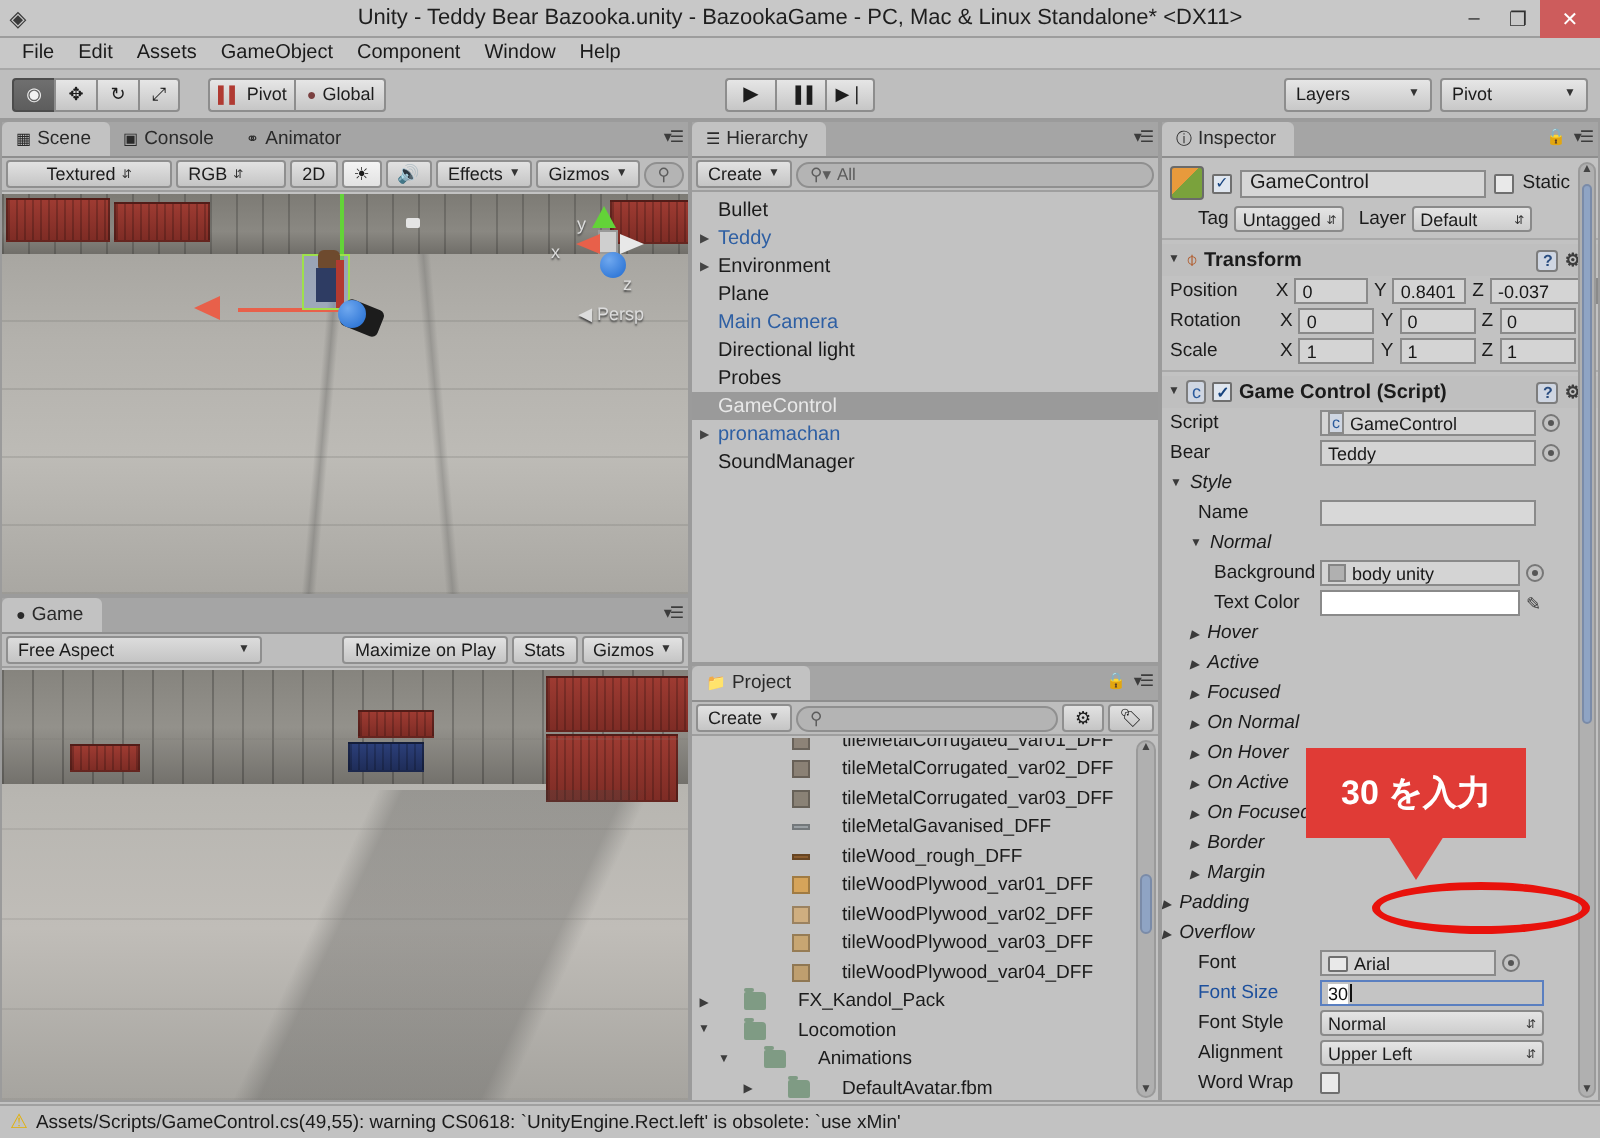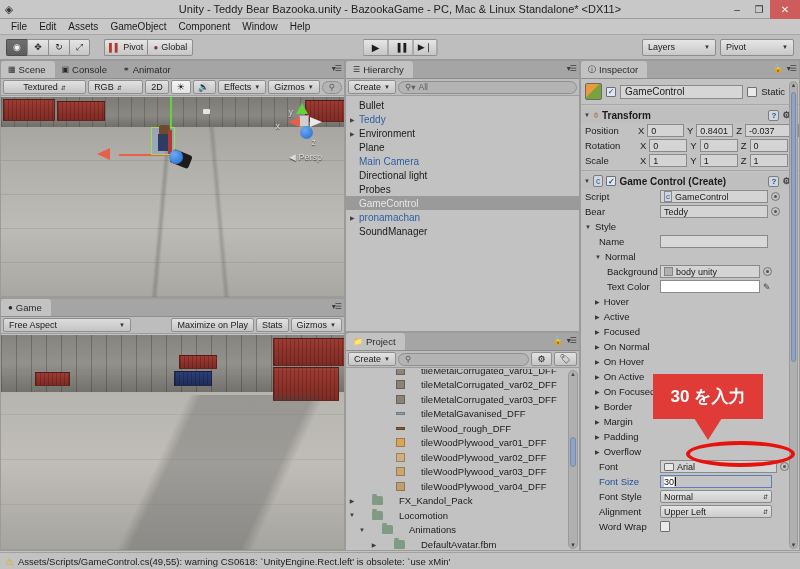--- a/index.html
+++ b/index.html
@@ -160,21 +160,21 @@
   .popup { height:13px; background:linear-gradient(#e4e4e4,#cdcdcd); border:1px solid #8a8a8a;
            border-radius:2px; display:flex; align-items:center; justify-content:space-between;
            padding:0 3px; font-size:9px; }
   .sep { height:1px; background:#a9a9a9; margin:2px 0; }
   .comp-head { display:flex; align-items:center; gap:3px; height:16px; padding-left:3px;
                font-size:10px; font-weight:bold; background:#bfbfbf; }
   .tri-d { font-size:6px; color:#3a3a3a; }
   .gear { font-size:9px; color:#3c3c3c; }
   .helpb { width:11px;height:11px;border:1px solid #7d7d7d;background:#cfd6e2;border-radius:2px;
            font-size:8px; display:flex;align-items:center;justify-content:center;color:#2a4d80;}
-  .foldrow { display:flex; align-items:center; height:15px; font-size:9.5px; gap:4px; }
+  .foldrow { display:flex; align-items:center; height:15px; font-size:9.5px; gap:4px;font-style:italic; }
   .pickerdot { width:9px;height:9px;border:1px solid #777;border-radius:50%;flex:0 0 9px;
                display:flex;align-items:center;justify-content:center;}
   .pickerdot:after{content:"";width:3px;height:3px;background:#555;border-radius:50%;}
   .bluelbl { color:#1c4f9c; }
 
   
   .callout { position:absolute; background:#e03b36; color:#fff; font-weight:bold;
              display:flex; align-items:center; justify-content:center; }
   .callout-tail { position:absolute; width:0;height:0;
                   border-left:14px solid transparent; border-right:14px solid transparent;
@@ -541,20 +541,32 @@
         <div class="cube"></div>
         <div class="chk on">✓</div>
         <div class="namefield">
           <span>GameControl</span>
         </div>
         <div class="chk"></div>
         <span style="font-size:9.5px">Static</span>
         <span class="caret">▼</span>
       </div>
 
+      <div class="irow" style="padding-left:18px">
+        <span class="lbl">Tag</span>
+        <div class="popup" style="width:55px">
+          <span>Untagged</span>
+          <span class="caret">⇵</span>
+        </div>
+        <span class="lbl" style="margin-left:4px">Layer</span>
+        <div class="popup" style="width:60px">
+          <span>Default</span>
+          <span class="caret">⇵</span>
+        </div>
+      </div>
 
       <div class="sep"></div>
 
       <div class="comp-head">
         <span class="tri-d">▼</span>
         <span style="color:#b05a2a;font-weight:normal;font-size:10px">⌽</span>
         <span>Transform</span>
         <span style="flex:1"></span>
         <div class="helpb">?</div>
         <span class="gear" style="margin-right:4px">⚙▾</span>
@@ -605,21 +617,21 @@
             <span>1</span>
           </div>
       </div>
 
       <div class="sep"></div>
 
       <div class="comp-head">
         <span class="tri-d">▼</span>
         <span style="font-weight:normal;font-size:9px;color:#2a5a9c;border:1px solid #7d7d7d;background:#cfd6e2;padding:0 2px;border-radius:2px">c</span>
         <div class="chk on">✓</div>
-        <span>Game Control (Create)</span>
+        <span>Game Control (Script)</span>
         <span style="flex:1"></span>
         <div class="helpb">?</div>
         <span class="gear" style="margin-right:4px">⚙▾</span>
       </div>
 
       <div class="irow">
         <span class="lbl" style="width:72px">Script</span>
         <div class="field" style="width:108px;gap:3px">
           <span style="font-size:8px;color:#2a5a9c;border:1px solid #8a8a8a;background:#cfd6e2;padding:0 1px;">c</span>
           <span>GameControl</span>
@@ -695,32 +707,32 @@
         <span>On Focused</span>
       </div>
       <div class="foldrow" style="padding-left:14px">
         <span class="tri-d">▶</span>
         <span>Border</span>
       </div>
       <div class="foldrow" style="padding-left:14px">
         <span class="tri-d">▶</span>
         <span>Margin</span>
       </div>
-      <div class="foldrow" style="padding-left:14px">
+      <div class="foldrow" style="">
         <span class="tri-d">▶</span>
         <span>Padding</span>
       </div>
-      <div class="foldrow" style="padding-left:14px">
+      <div class="foldrow" style="">
         <span class="tri-d">▶</span>
         <span>Overflow</span>
       </div>
 
       <div class="irow">
         <span class="lbl" style="width:72px;padding-left:14px">Font</span>
-        <div class="field" style="width:117px;gap:3px">
+        <div class="field" style="width:88px;gap:3px">
           <span class="chk" style="width:8px;height:8px"></span>
           <span>Arial</span>
         </div>
         <span class="pickerdot"></span>
       </div>
 
       <div class="irow">
         <span class="lbl bluelbl" style="width:72px;padding-left:14px">Font Size</span>
         <div class="field" style="width:112px;border:1px solid #5a7fc0;background:#c4c4c4;">
           <span style="background:#fff;color:#111;padding:0 0px">30</span>

